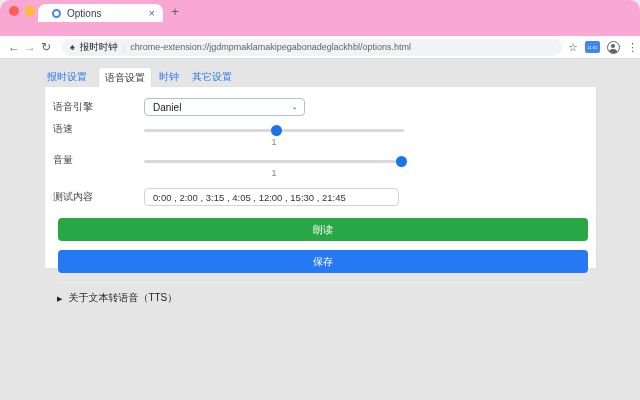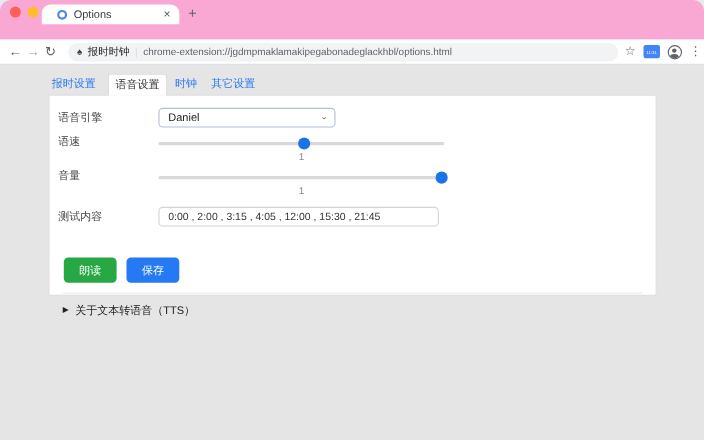--- a/index.html
+++ b/index.html
@@ -75,21 +75,21 @@
   .row-slider{height:12px;display:flex;align-items:flex-end;}
   .slider{position:relative;width:260px;height:12px;flex:0 0 auto;cursor:pointer;}
   .slider .track{position:absolute;left:0;right:0;top:4.5px;height:3.5px;background:#d9d9d9;border-radius:2px;}
   .slider .thumb{position:absolute;top:0.5px;width:11px;height:11px;border-radius:50%;background:#1a73e8;margin-left:-5.5px;}
   .slider-value{margin-left:91px;width:260px;text-align:center;font-size:9px;color:#888;height:12px;line-height:12px;}
   .row-test{height:18px;margin-top:9px;}
   .test-input{
     width:255px;height:18px;border:1px solid #d4d4d4;border-radius:4px;box-sizing:border-box;
     font-size:9.5px;color:#333;padding:0 8px;font-family:"Liberation Sans","DejaVu Sans",sans-serif;outline:none;background:#fff;
   }
-  .btn-row{margin:28px 0 0 5px;display:flex;gap:9px;}
+  .btn-row{margin:12px 0 0 5px;display:flex;gap:9px;flex-direction:column;}
   .btn{
     height:23px;padding:0 14px;border:none;border-radius:4px;color:#fff;font-size:10px;
     font-family:"Liberation Sans","DejaVu Sans",sans-serif;cursor:pointer;
   }
   .btn-read{background:#28a745;}
   .btn-save{background:#2579f2;}
   .divider{border:none;border-top:1px solid #ebebeb;margin:9px 4px 0 4px;}
   .about{margin:8px 0 0 4px;display:flex;align-items:center;cursor:pointer;}
   .about-marker{font-size:7px;color:#222;margin-right:6px;line-height:1;}
   .about-text{font-size:10px;color:#222;}

